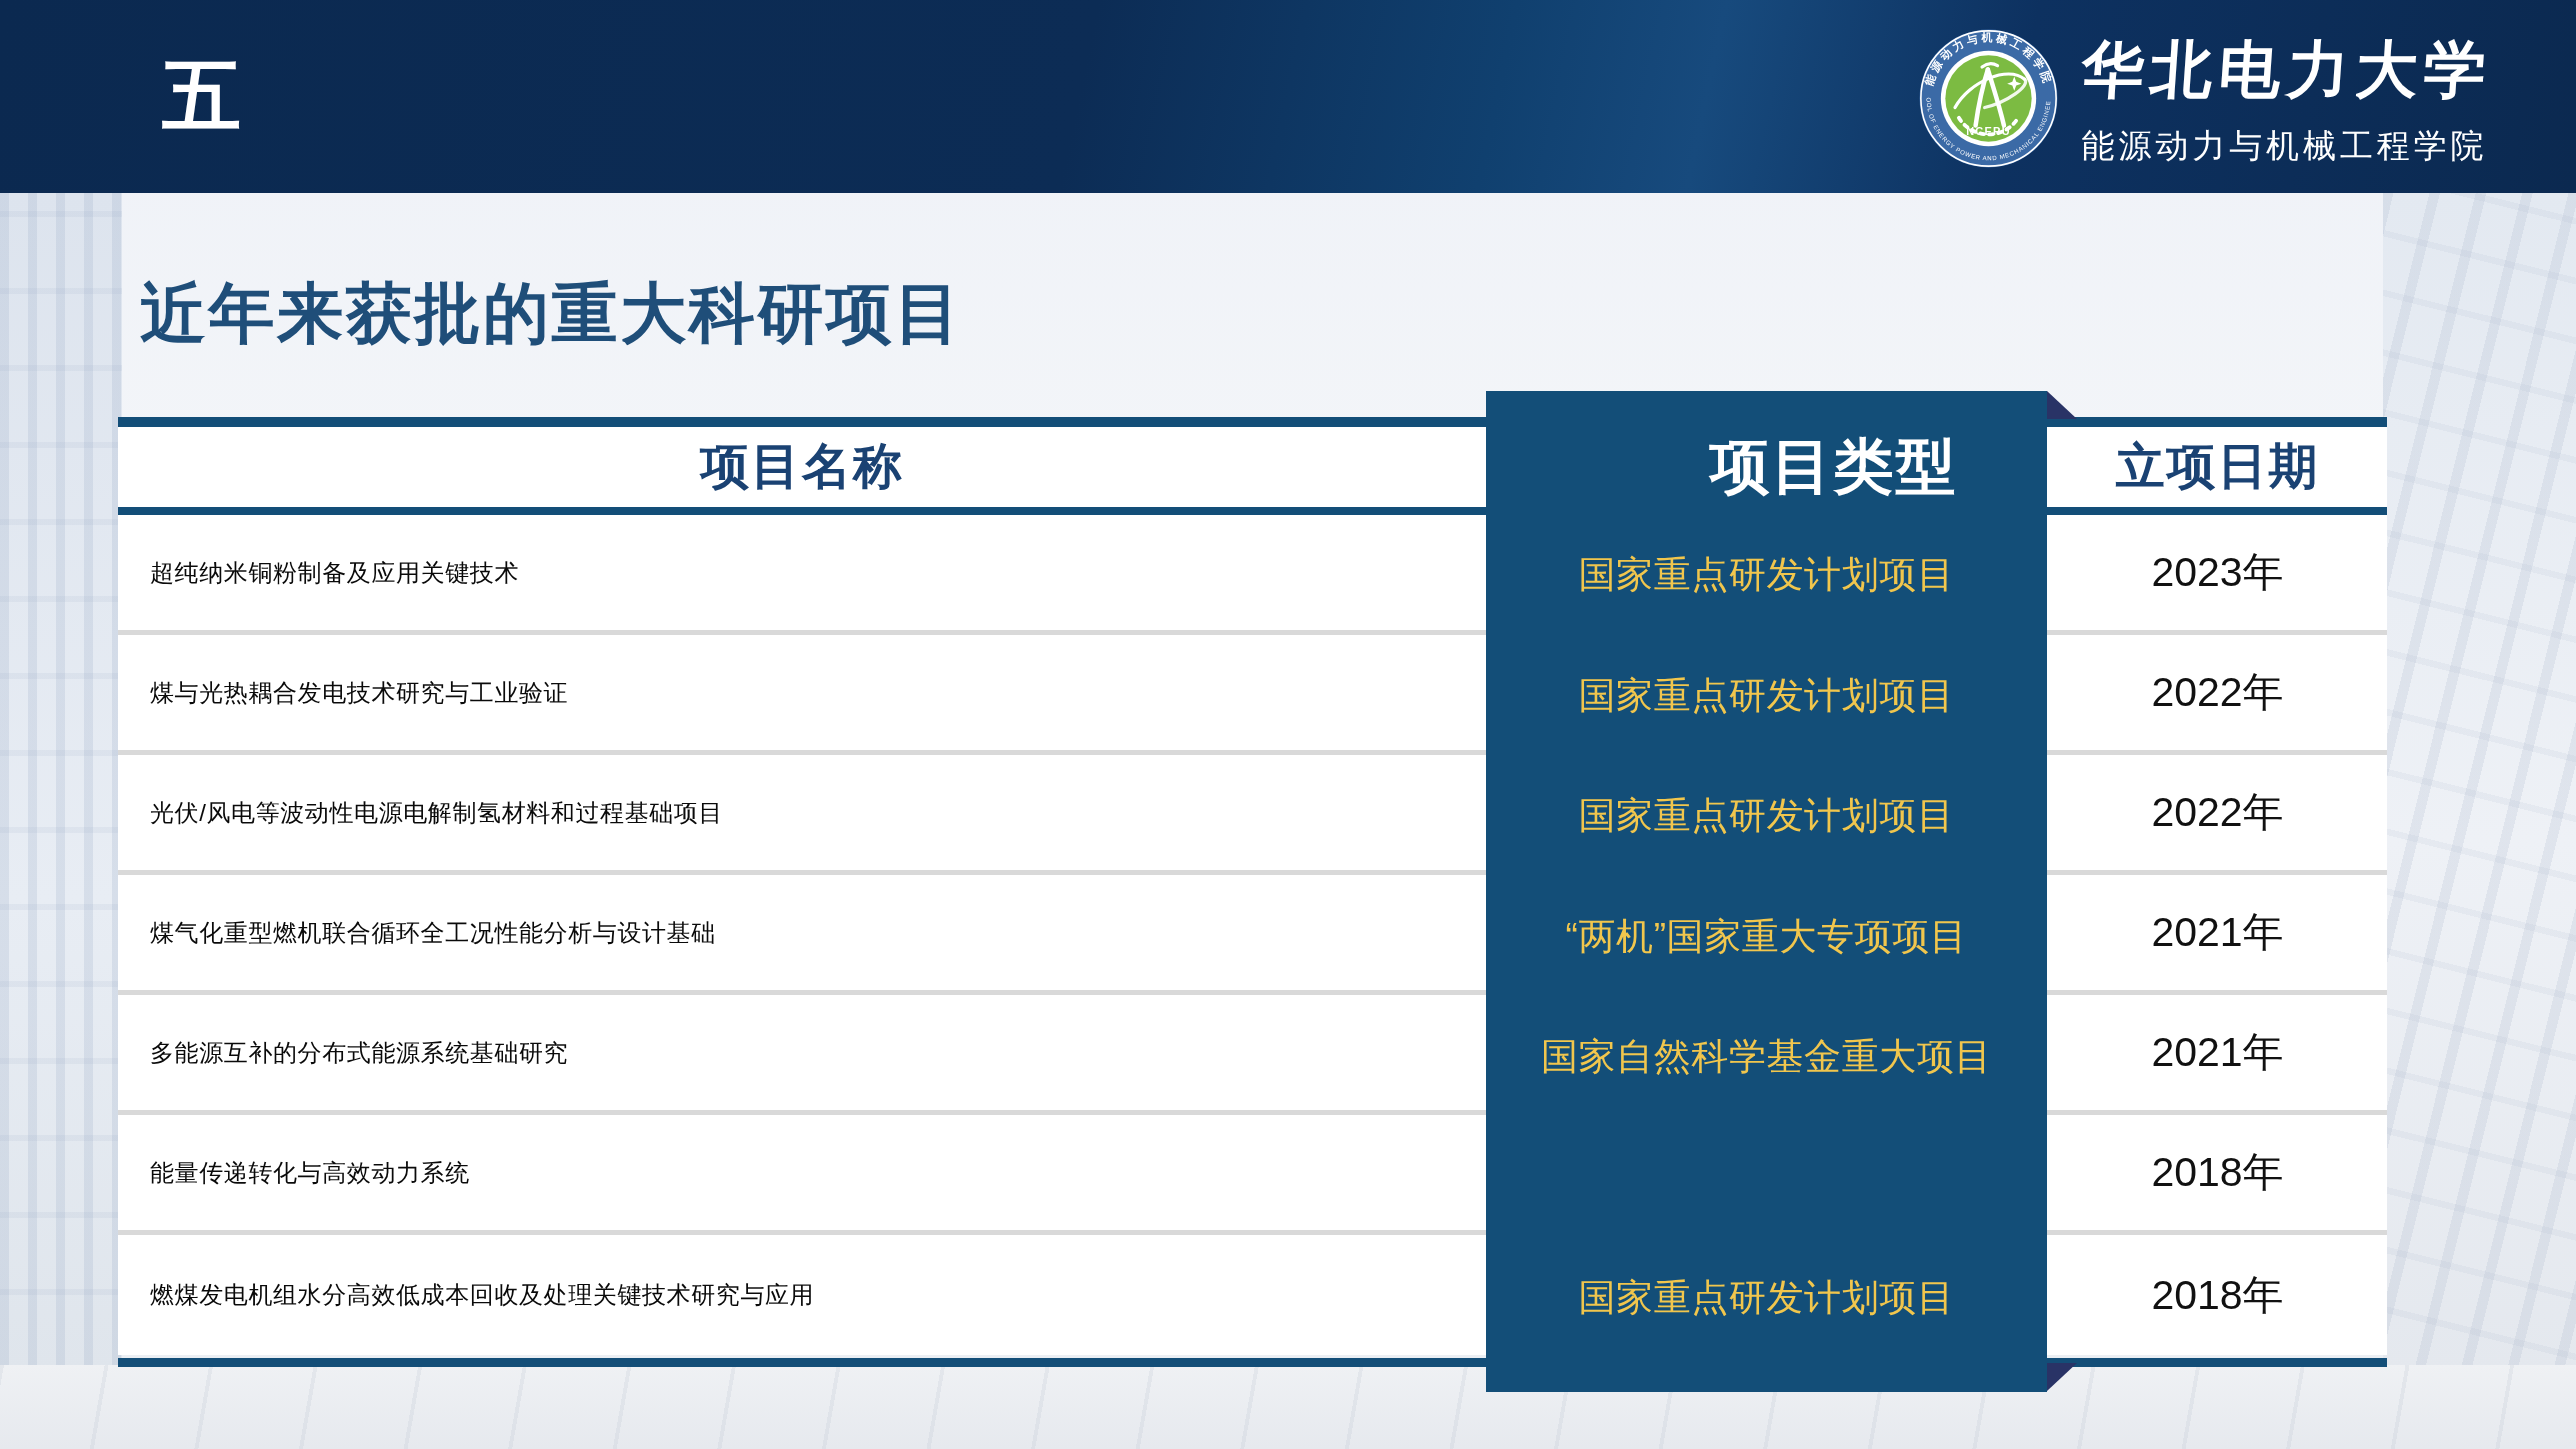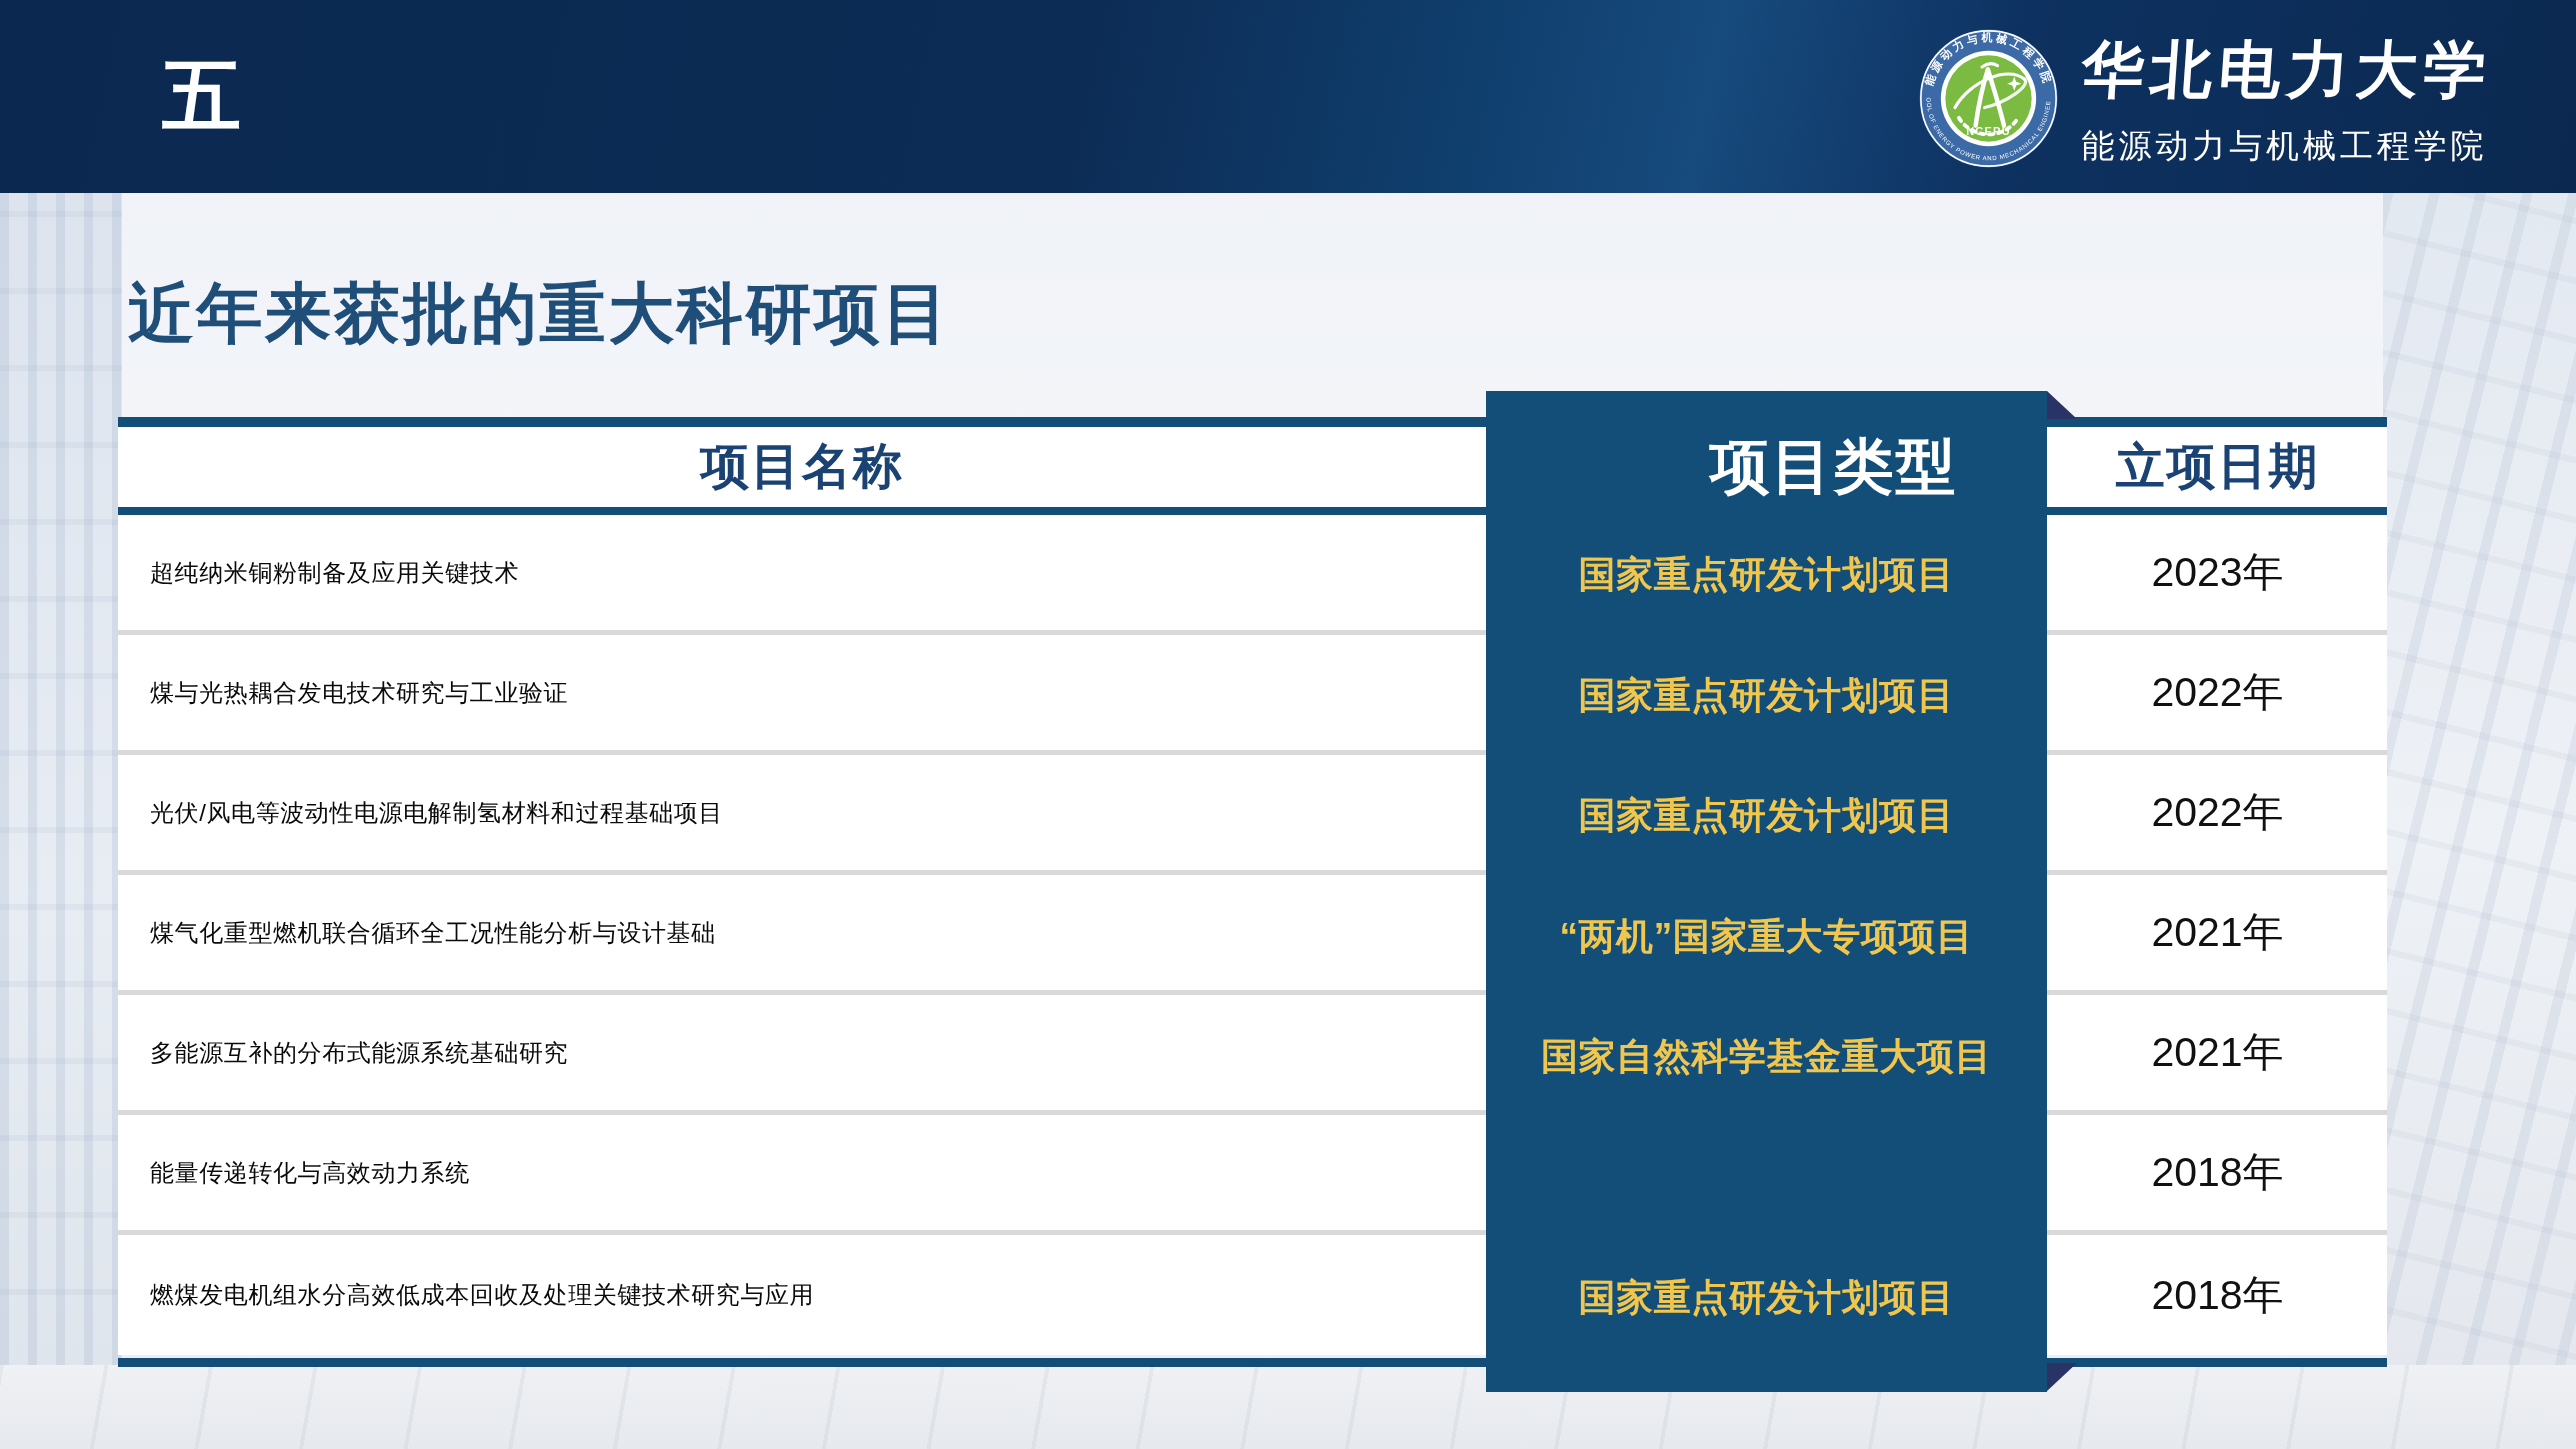--- a/index.html
+++ b/index.html
@@ -46,21 +46,21 @@
   .brand-univ{
     font-size:62px;font-weight:700;letter-spacing:6.4px;transform:skewX(-4deg);
     font-family:"Liberation Serif","DejaVu Serif",serif;white-space:nowrap;
   }
   .brand-college{
     margin-top:11.6px;font-size:33px;font-weight:500;letter-spacing:3.9px;
     font-family:"Liberation Serif","DejaVu Serif",serif;white-space:nowrap;
   }
   
   .page-title{
-    position:absolute;left:128px;top:269px;
+    position:absolute;left:140px;top:269px;
     color:#1f4e79;font-weight:800;font-size:66px;letter-spacing:2.6px;white-space:nowrap;
   }
   
   .bar{position:absolute;background:#134e78;}
   .bar-top{left:118px;top:417px;width:2269px;height:9.7px;}
   .bar-head-bottom{left:118px;top:507px;width:2269px;height:8.4px;}
   .bar-bottom{left:118px;top:1358px;width:2269px;height:9px;}
   .thead{
     position:absolute;left:118px;top:427px;width:2269px;height:80px;background:#ffffff;
     display:flex;align-items:center;
@@ -84,21 +84,21 @@
   
   .type-col{
     position:absolute;left:1486px;top:391px;width:561px;height:1001px;background:#134e78;
   }
   .type-col-header{
     position:absolute;left:17px;top:36px;width:661px;height:80px;display:flex;align-items:center;justify-content:center;
     color:#ffffff;font-weight:700;font-size:60px;letter-spacing:1.9px;
   }
   .type-label{
     position:absolute;left:0;width:561px;height:120px;display:flex;align-items:center;justify-content:center;
-    color:#f1c64d;font-weight:700;font-size:37px;white-space:nowrap;letter-spacing:0.6px;
+    color:#f1c64d;font-weight:400;font-size:37px;white-space:nowrap;letter-spacing:0.6px;
   }
   .fold{position:absolute;background:#293366;}
   .fold-top{left:2047px;top:391px;width:30px;height:28px;clip-path:polygon(0 0,100% 100%,0 100%);}
   .fold-bottom{left:2047px;top:1363px;width:30px;height:28px;clip-path:polygon(0 0,100% 0,0 100%);}
 </style>
 </head>
 <body>
 
 <div class="slide">
 

